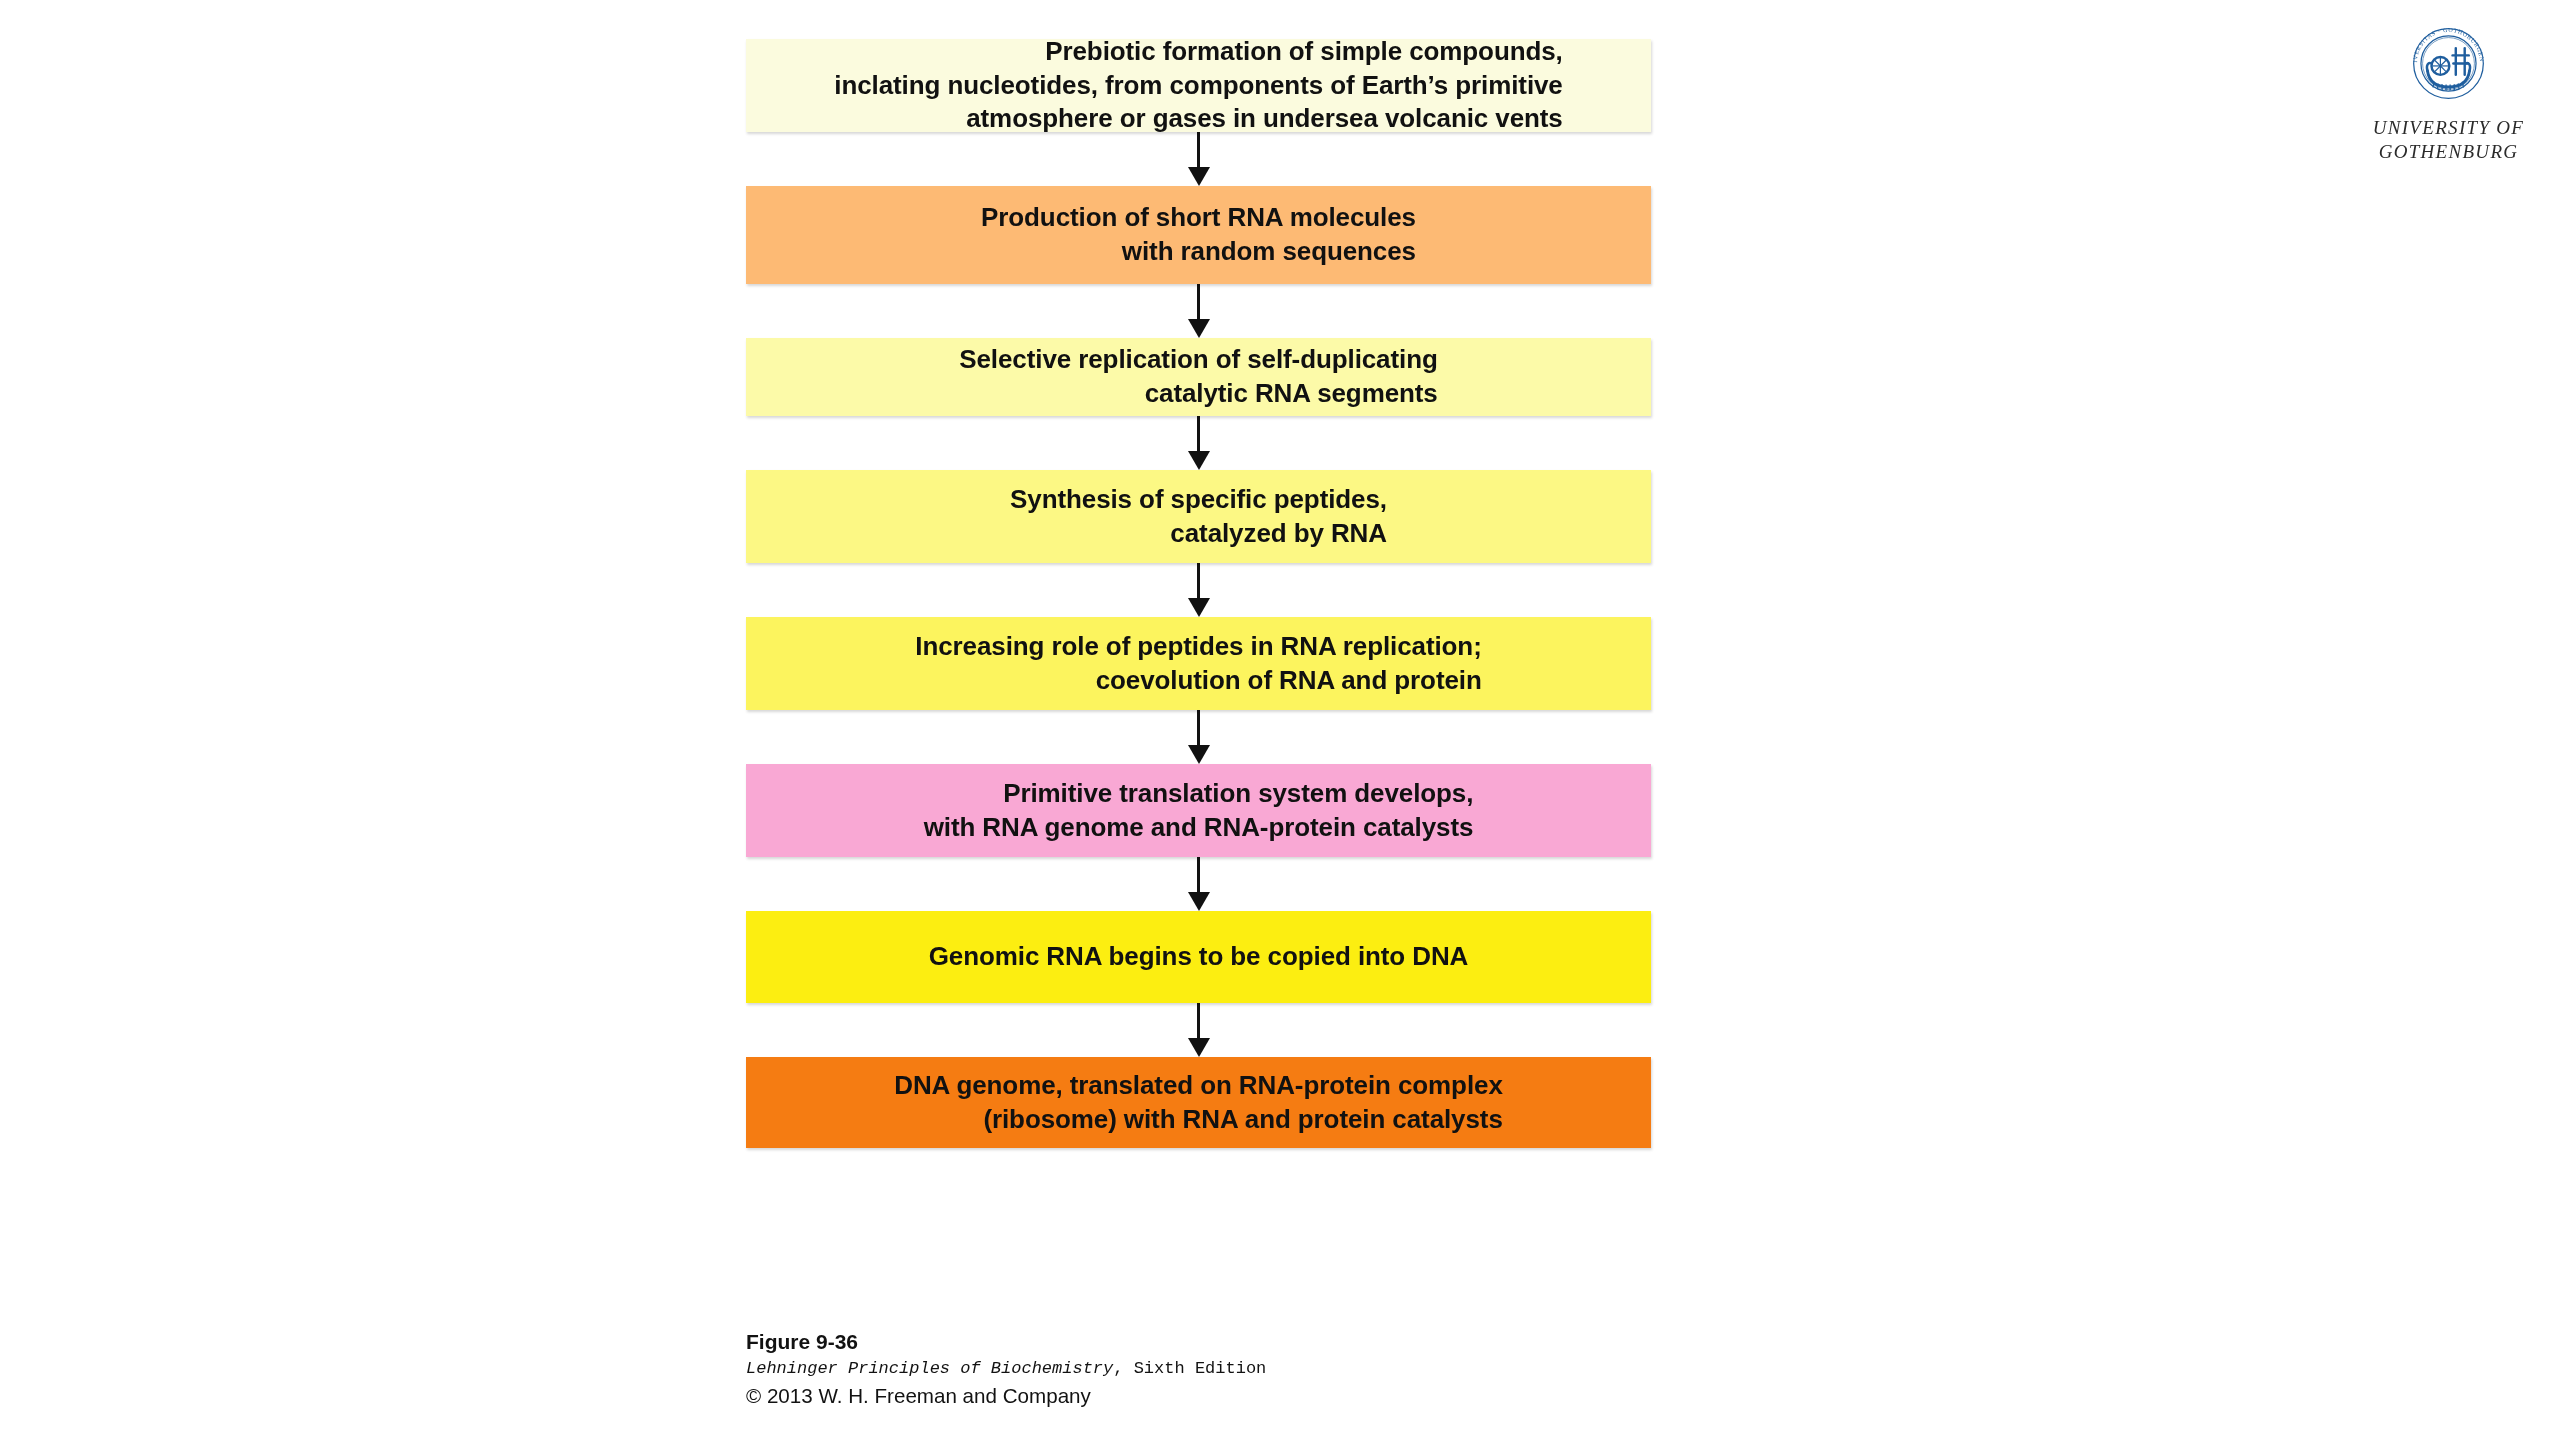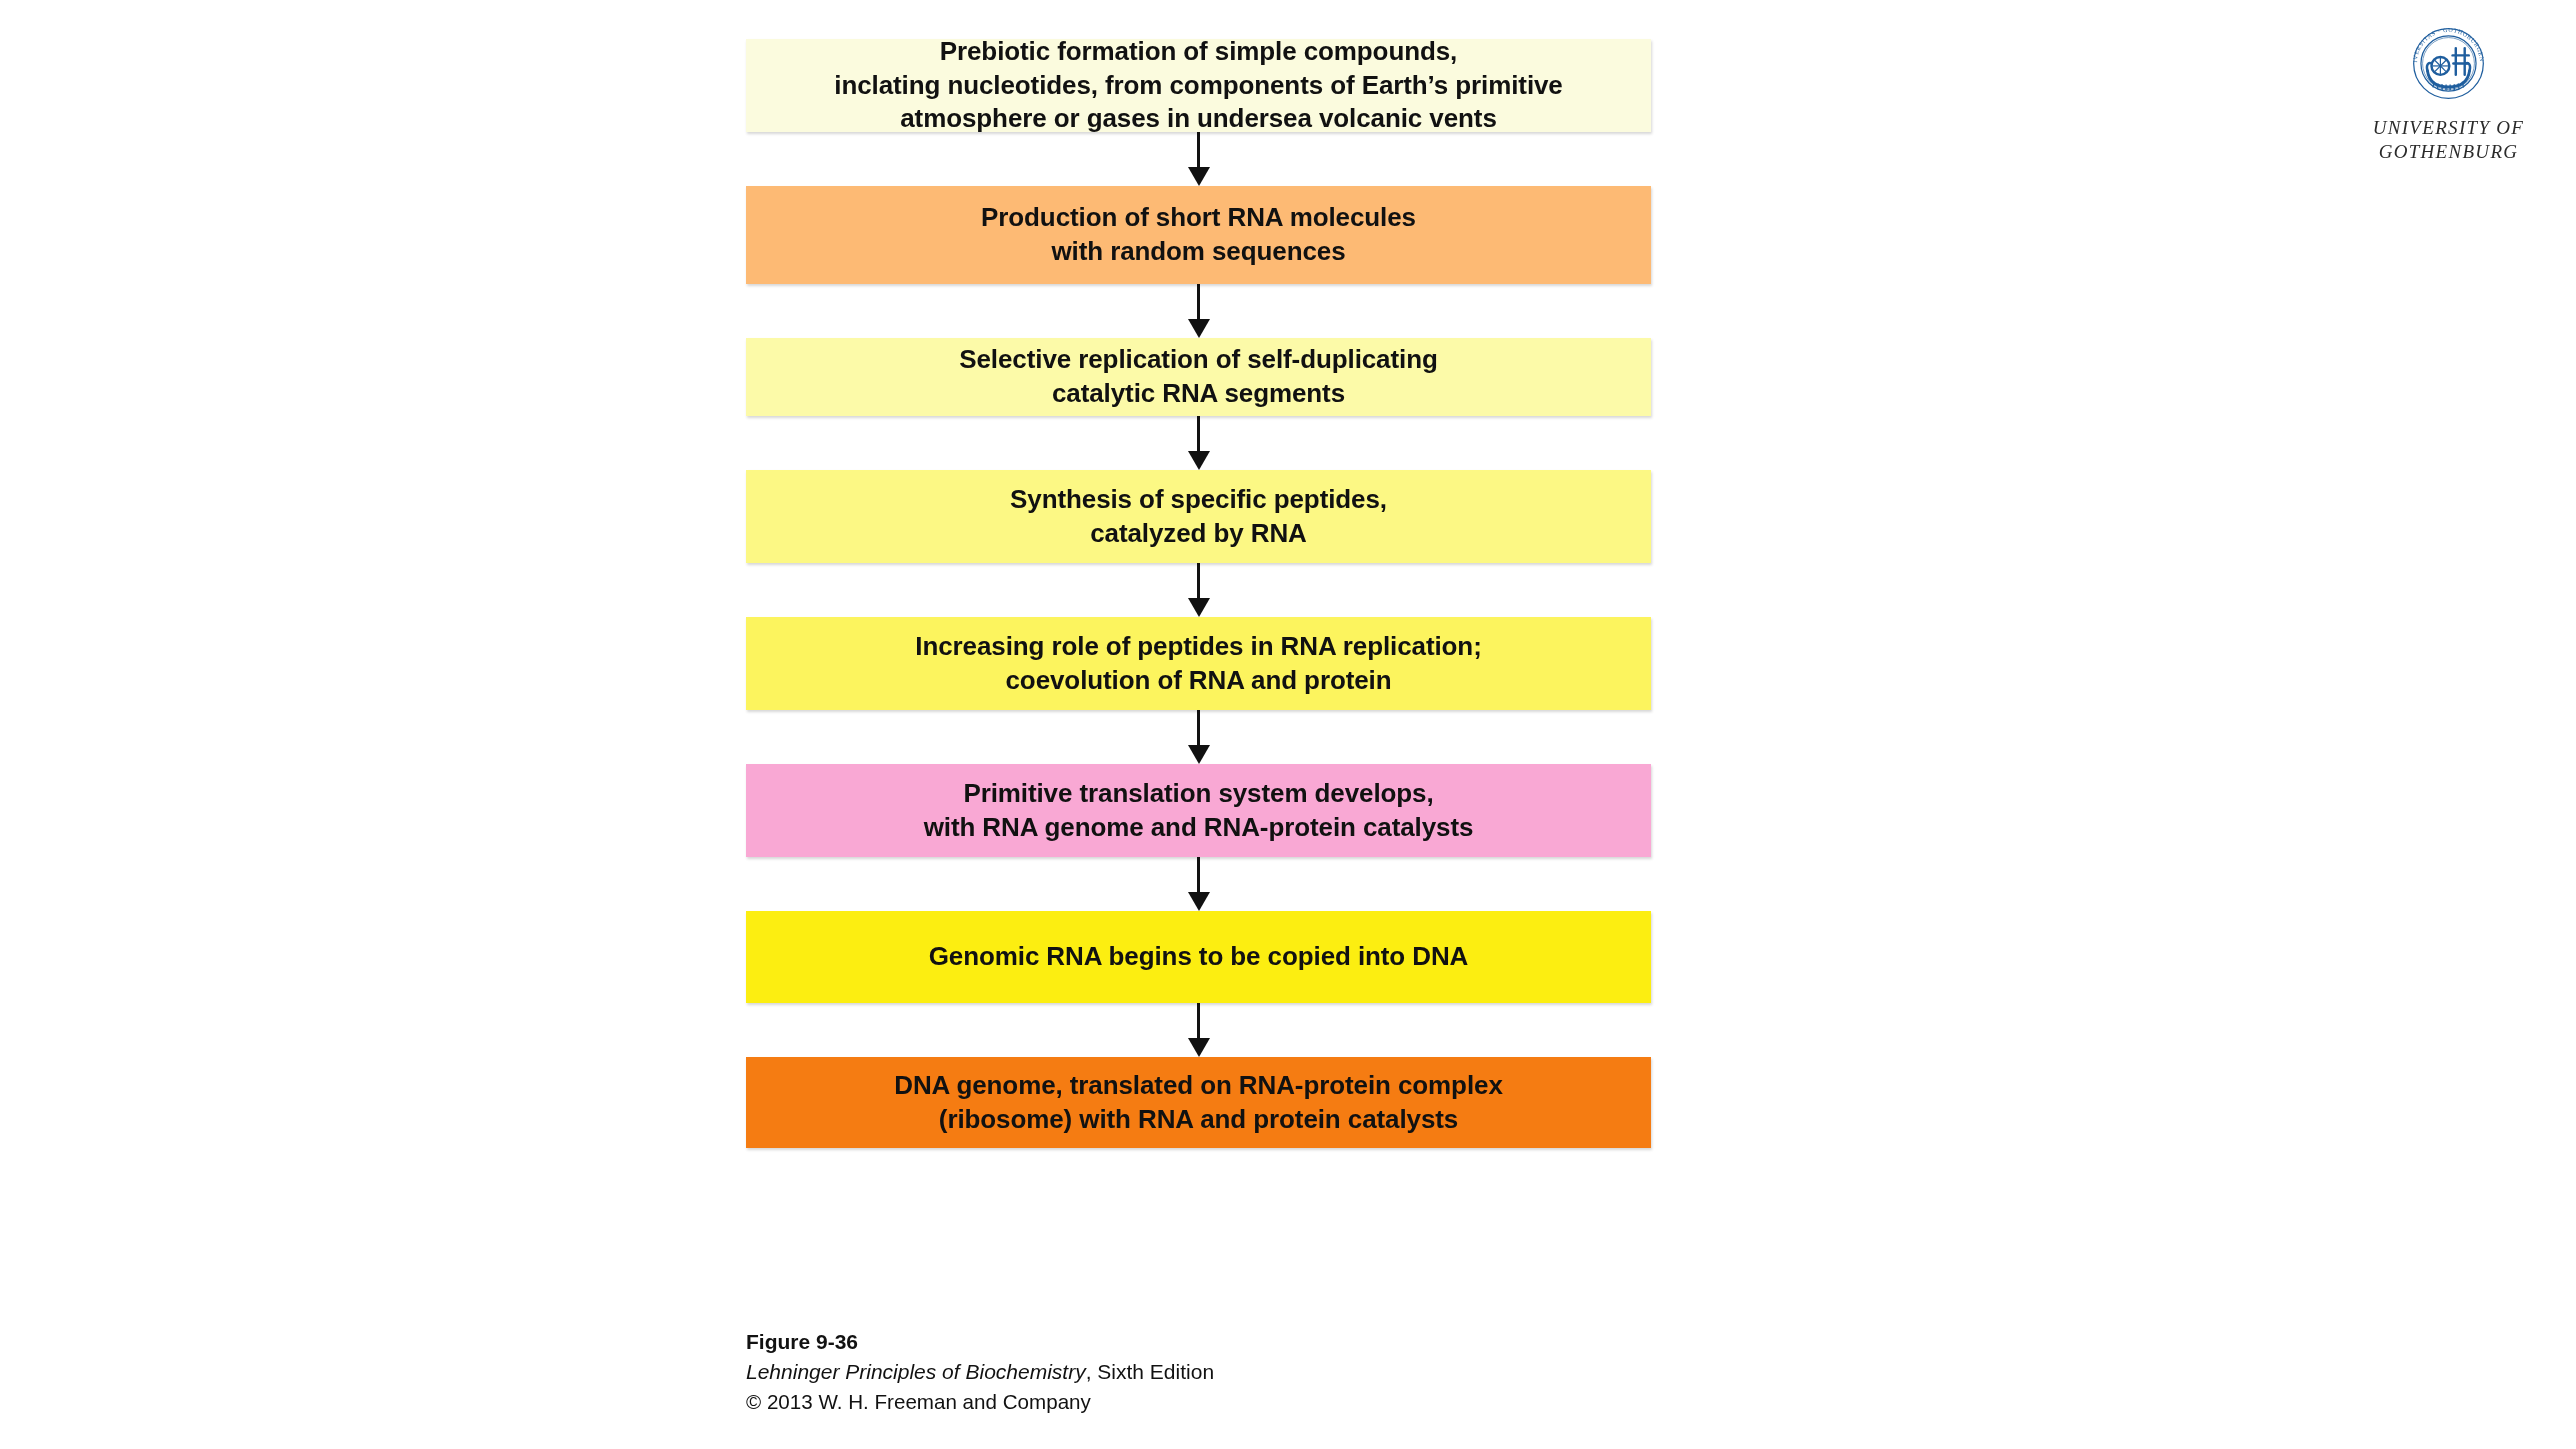--- a/index.html
+++ b/index.html
@@ -27,21 +27,21 @@
   .flow-step {
     position: relative;
   }
 
   .flow-box {
     width: 100%;
     box-sizing: border-box;
     display: flex;
     align-items: center;
     justify-content: center;
-    text-align: center;
+    text-align: right;
     color: #111111;
     font-family: "Liberation Sans", sans-serif;
     font-weight: bold;
     font-size: 26px;
     line-height: 1.30;
     letter-spacing: -0.1px;
     padding: 3.9px 19.3px;
     box-shadow: 1.3px 1.9px 2.6px rgba(0,0,0,0.16);
   }
 
@@ -75,21 +75,21 @@
   
   #caption {
     position: absolute;
     left: 746px;
     top: 1327px;
     color: #121212;
     font-family: "Liberation Sans", sans-serif;
   }
   #caption .cap-line { line-height: 1.42; white-space: nowrap; }
   #caption .fig-num { font-weight: bold; font-size: 21px; }
-  #caption .book { font-size: 21px; }
+  #caption .book { font-size: 17px; font-family: Liberation Mono, monospace; }
   #caption .book .ital { font-style: italic; }
   #caption .copy { font-size: 20.6px; }
 
   
   #logo {
     position: absolute;
     right: 31px;
     top: 23px;
     width: 193px;
     display: flex;

